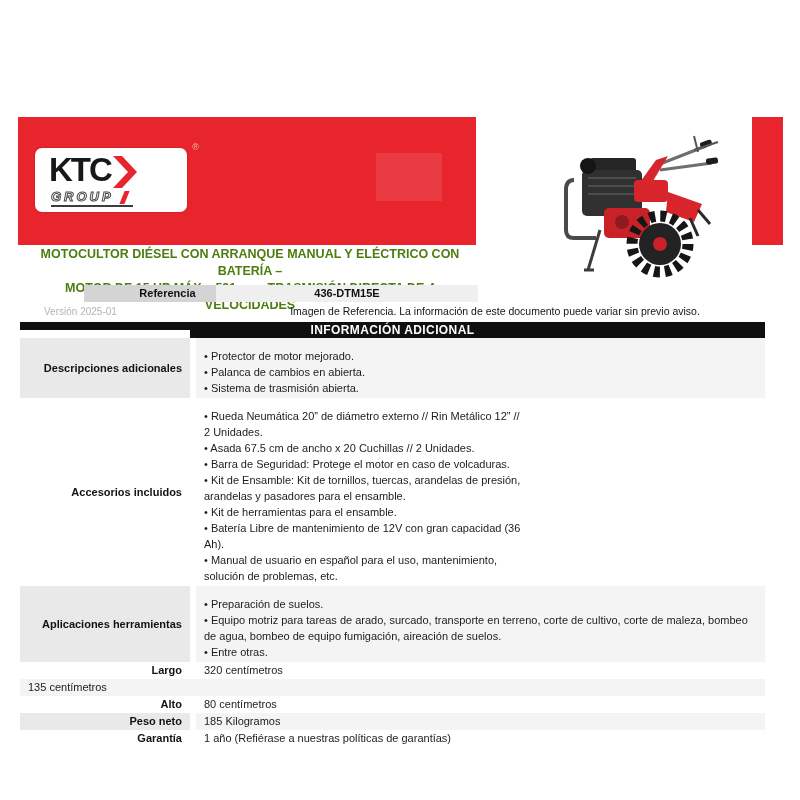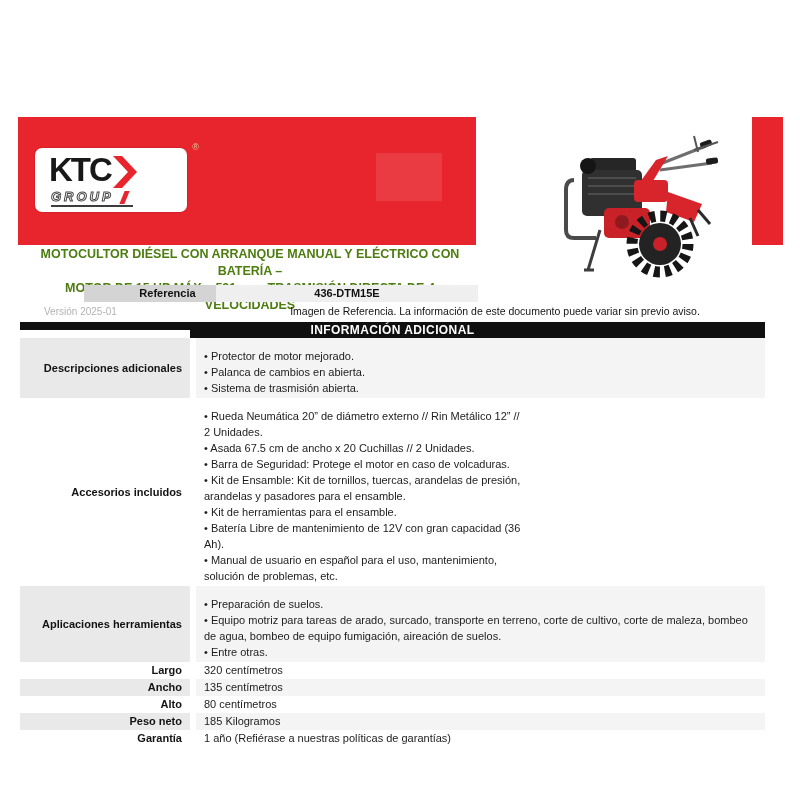--- a/index.html
+++ b/index.html
@@ -161,21 +161,20 @@
           </div>
       </div>
     </div>
 
     <div class="spec-row short">
       <div class="spec-label">Largo</div>
       <div class="spec-content value">320 centímetros</div>
     </div>
 
     <div class="spec-row short shaded">
-      <div class="spec-label">Ancho</div>
       <div class="spec-content value">135 centímetros</div>
     </div>
 
     <div class="spec-row short">
       <div class="spec-label">Alto</div>
       <div class="spec-content value">80 centímetros</div>
     </div>
 
     <div class="spec-row short shaded">
       <div class="spec-label">Peso neto</div>

